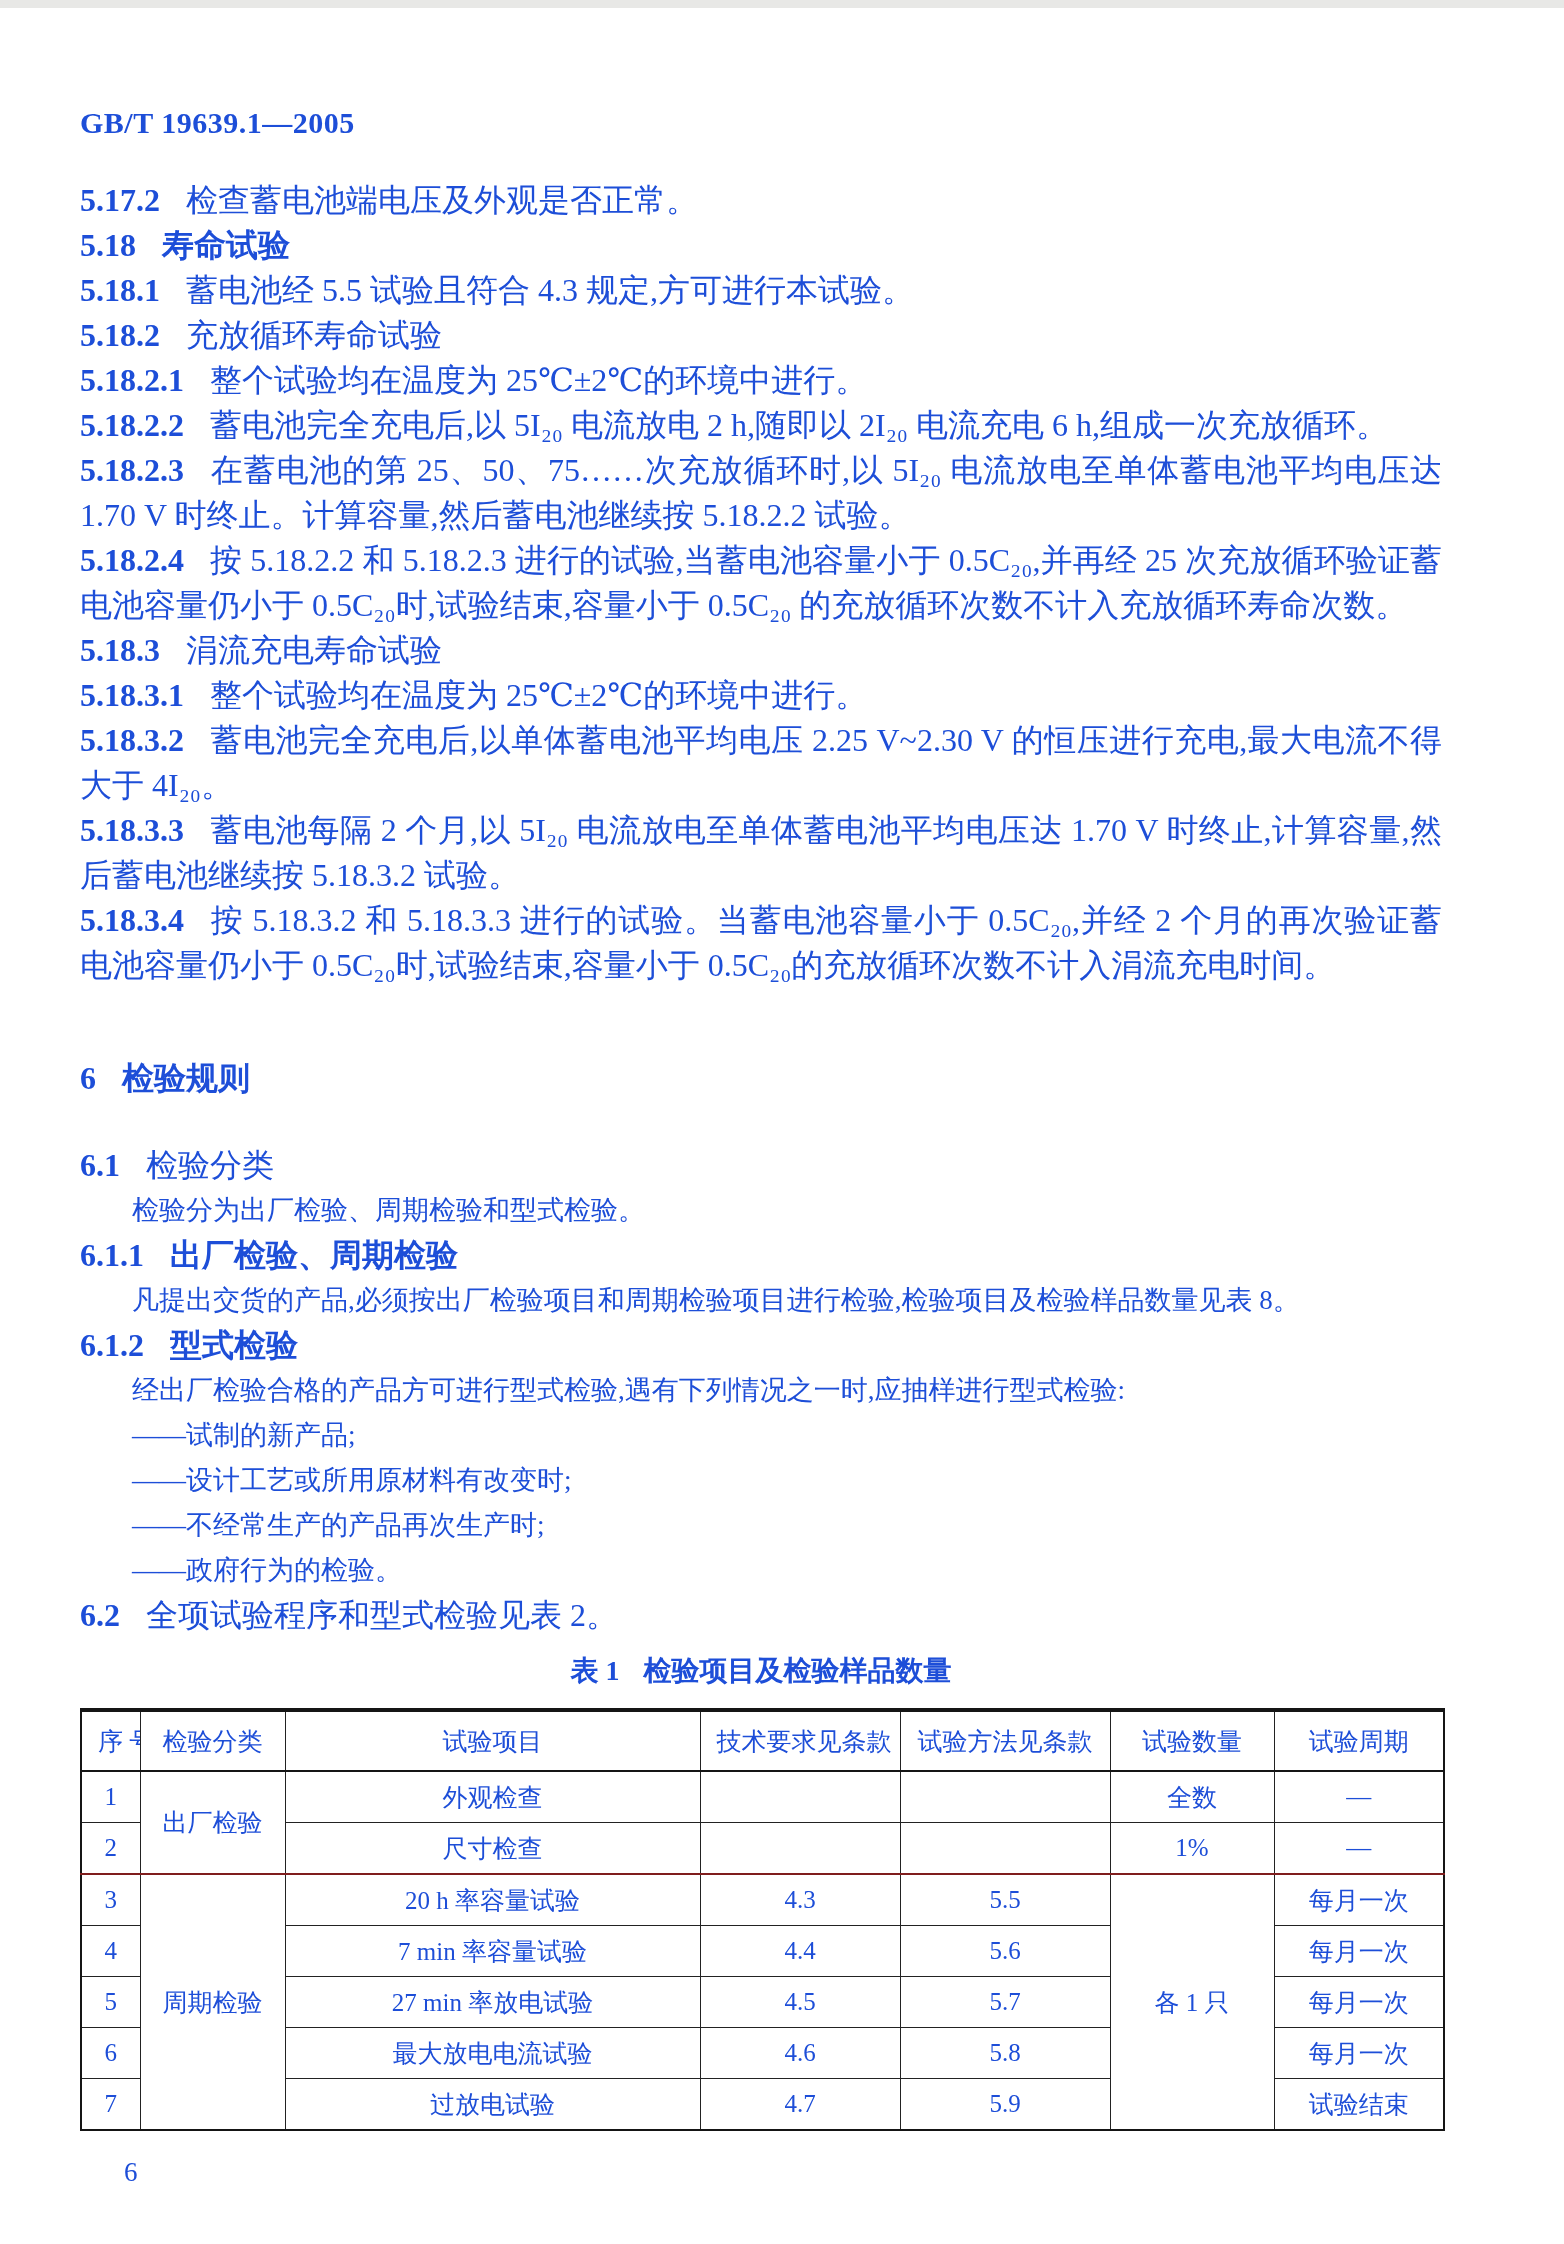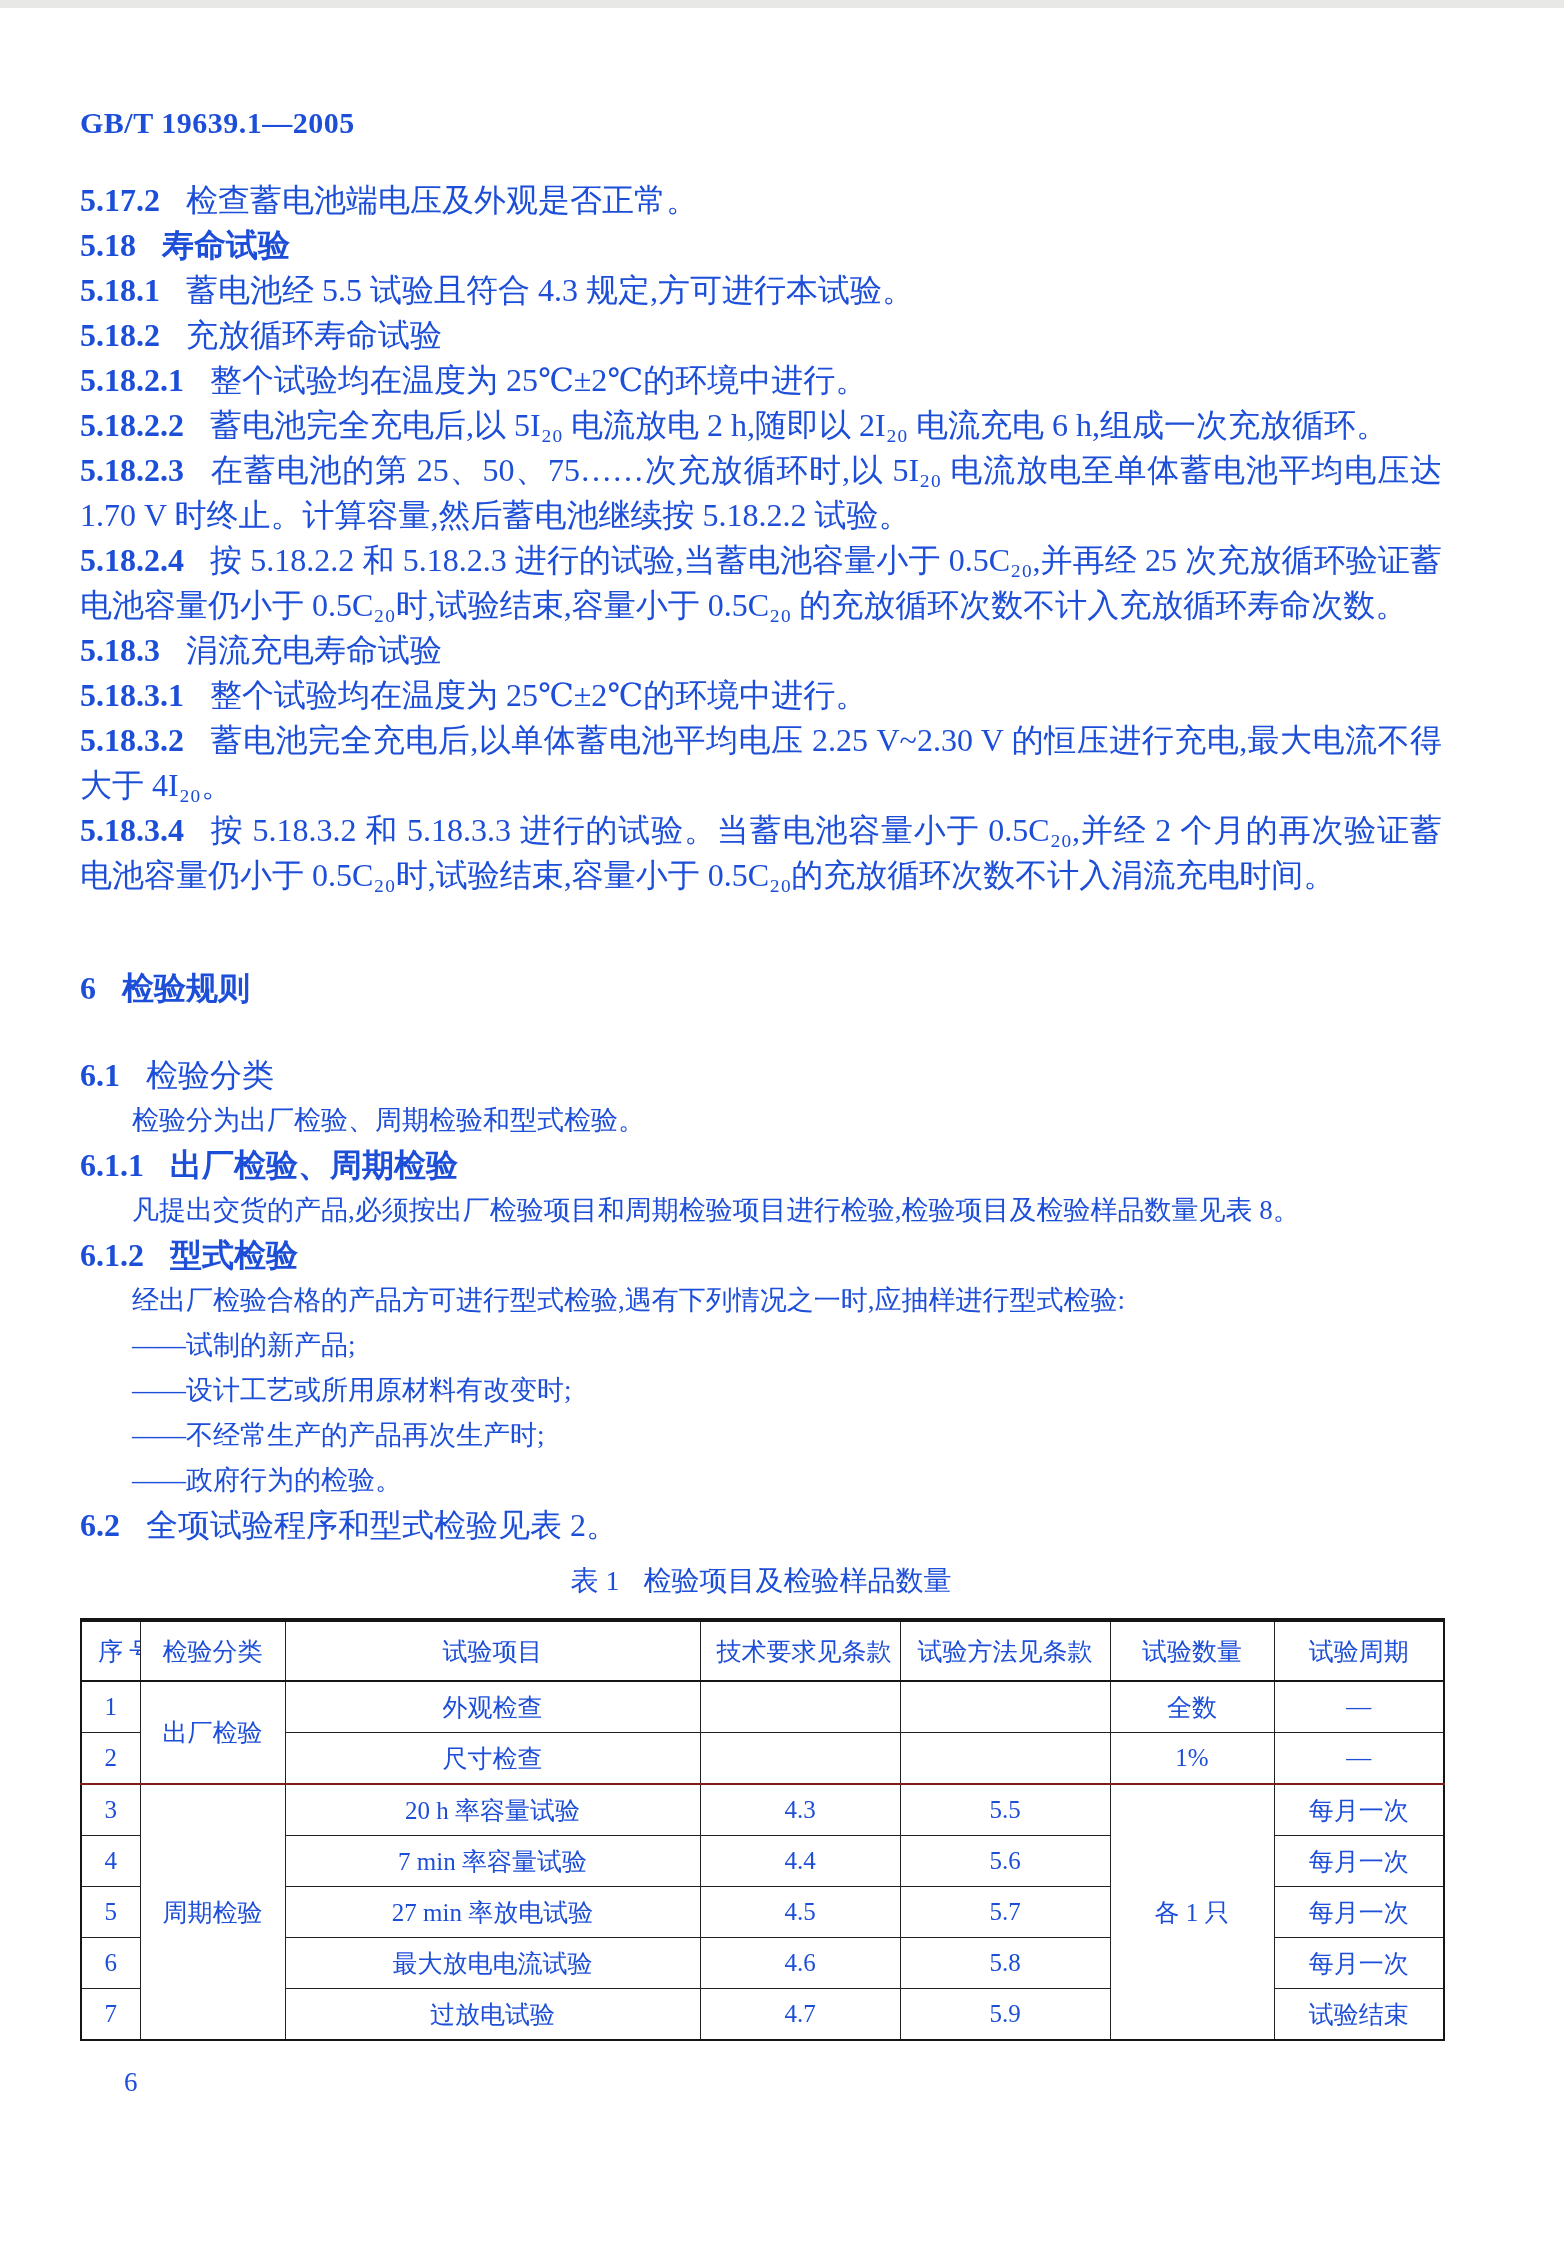--- a/index.html
+++ b/index.html
@@ -46,21 +46,21 @@
     margin: 0;
     font-size: 27px;
     line-height: 45px;
     padding-left: 52px;
   }
   .sec6-gap { margin-top: 68px !important; margin-bottom: 42px !important; }
   .table-caption {
     margin: 14px 0 18px 0;
     text-align: center;
     font-size: 28px;
-    font-weight: normal;
+    font-weight: bold;
   }
   .table-caption .cap-label { margin-right: 24px; }
   table.t1 {
     border-collapse: collapse;
     width: 1363px;
     table-layout: fixed;
     margin-top: 10px;
     border: 2px solid #151515;
     border-top: 4px solid #151515;
     font-size: 25px;
@@ -113,20 +113,21 @@
     <p class="clause"><span class="num">5.18.2.3</span><span class="txt">在蓄电池的第 25、50、75……次充放循环时,以 5I₂₀ 电流放电至单体蓄电池平均电压达 1.70 V 时终止。计算容量,然后蓄电池继续按 5.18.2.2 试验。</span></p>
 
     <p class="clause"><span class="num">5.18.2.4</span><span class="txt">按 5.18.2.2 和 5.18.2.3 进行的试验,当蓄电池容量小于 0.5C₂₀,并再经 25 次充放循环验证蓄电池容量仍小于 0.5C₂₀时,试验结束,容量小于 0.5C₂₀ 的充放循环次数不计入充放循环寿命次数。</span></p>
 
     <p class="clause"><span class="num">5.18.3</span><span class="txt">涓流充电寿命试验</span></p>
 
     <p class="clause"><span class="num">5.18.3.1</span><span class="txt">整个试验均在温度为 25℃±2℃的环境中进行。</span></p>
 
     <p class="clause"><span class="num">5.18.3.2</span><span class="txt">蓄电池完全充电后,以单体蓄电池平均电压 2.25 V~2.30 V 的恒压进行充电,最大电流不得大于 4I₂₀。</span></p>
 
+    <p class="clause"><span class="num">5.18.3.3</span><span class="txt">蓄电池每隔 2 个月,以 5I₂₀ 电流放电至单体蓄电池平均电压达 1.70 V 时终止,计算容量,然后蓄电池继续按 5.18.3.2 试验。</span></p>
 
     <p class="clause"><span class="num">5.18.3.4</span><span class="txt">按 5.18.3.2 和 5.18.3.3 进行的试验。当蓄电池容量小于 0.5C₂₀,并经 2 个月的再次验证蓄电池容量仍小于 0.5C₂₀时,试验结束,容量小于 0.5C₂₀的充放循环次数不计入涓流充电时间。</span></p>
 
     <p class="clause sec6-gap"><span class="num">6</span><span class="txt bold">检验规则</span></p>
 
     <p class="clause"><span class="num">6.1</span><span class="txt">检验分类</span></p>
 
     <p class="body-indent">检验分为出厂检验、周期检验和型式检验。</p>
 
     <p class="clause"><span class="num">6.1.1</span><span class="txt bold">出厂检验、周期检验</span></p>

